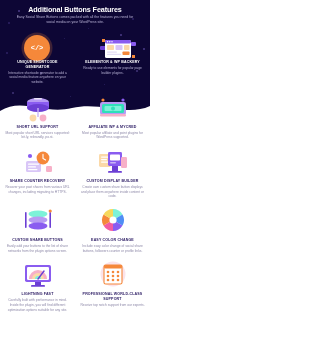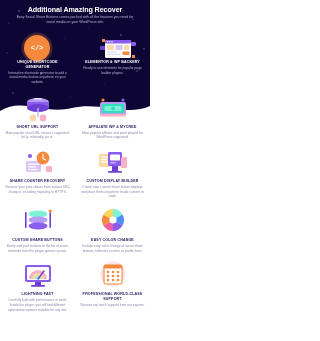--- a/index.html
+++ b/index.html
@@ -148,21 +148,21 @@
   <div class="star" style="left:6px;  top:52px; width:1.5px; height:1.5px;"></div>
   <div class="star sq" style="left:143px;top:48px; width:2px; height:2px; background:#3a2d72;"></div>
   <div class="star" style="left:64px; top:38px; width:1.3px; height:1.3px;"></div>
   <div class="star" style="left:88px; top:28px; width:1.3px; height:1.3px;"></div>
   <div class="star sq" style="left:40px; top:72px; width:1.8px; height:1.8px; background:#332866;"></div>
   <div class="star" style="left:104px;top:84px; width:1.4px; height:1.4px;"></div>
   <div class="star sq" style="left:12px; top:92px; width:1.8px; height:1.8px; background:#332866;"></div>
   <div class="star" style="left:70px; top:96px; width:1.3px; height:1.3px;"></div>
   <div class="star sq" style="left:136px;top:70px; width:1.8px; height:1.8px; background:#332866;"></div>
 
-  <div class="hero-title">Additional Amazing Recover</div>
+  <div class="hero-title">Additional Buttons Features</div>
   <div class="hero-sub">Easy Social Share Buttons comes packed with all the features you need for social media on your WordPress site.</div>
 
   <div class="hero-ill-left">
     <div class="code-circle">&lt;/&gt;</div>
   </div>
 
   <div class="hero-ill-right">
     <svg viewBox="0 0 40 26" width="40" height="26">
       <rect x="2" y="10" width="6" height="4" rx="1" fill="#6c3fd4"></rect>
       <rect x="33" y="6" width="5" height="4" rx="1" fill="#8a5cf0"></rect>

